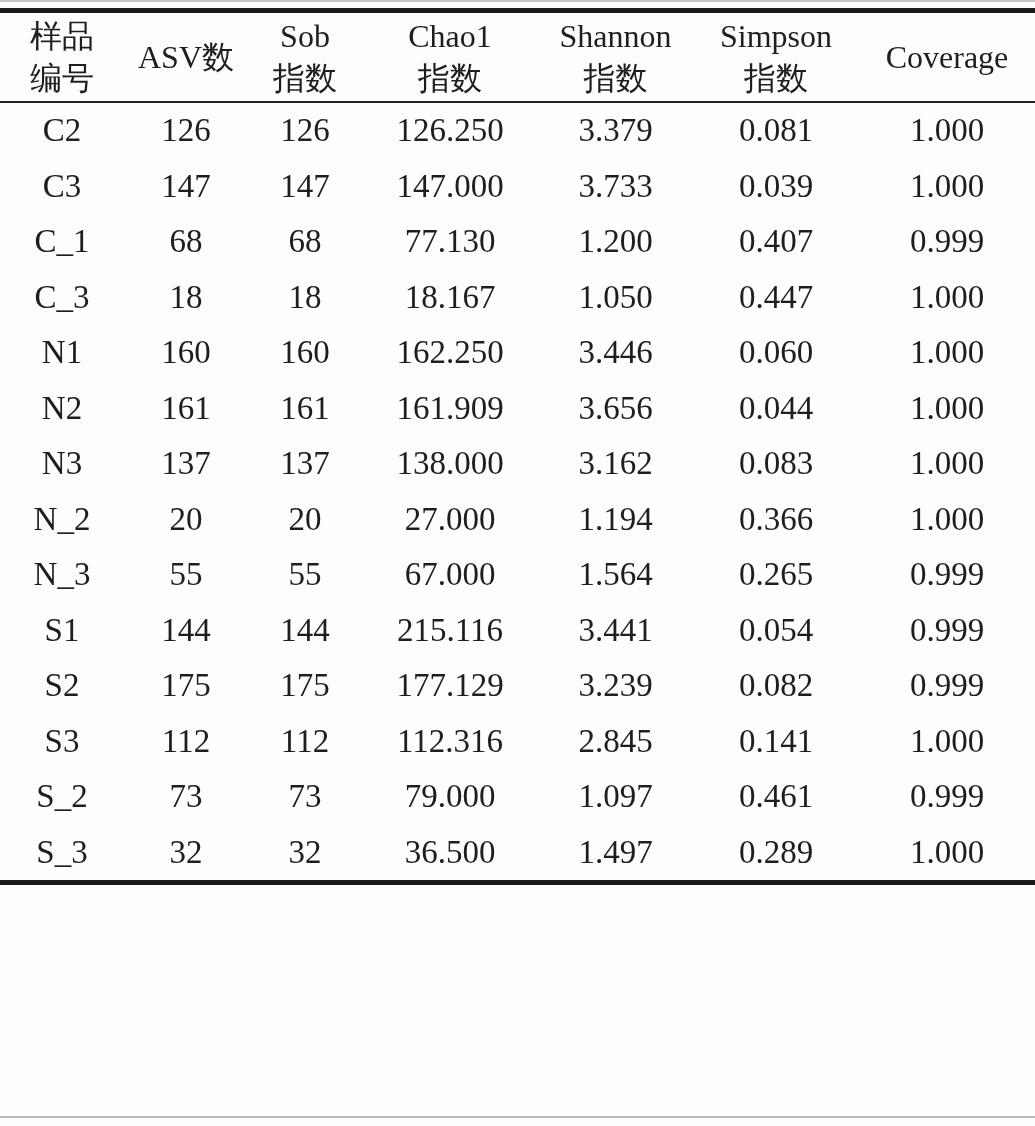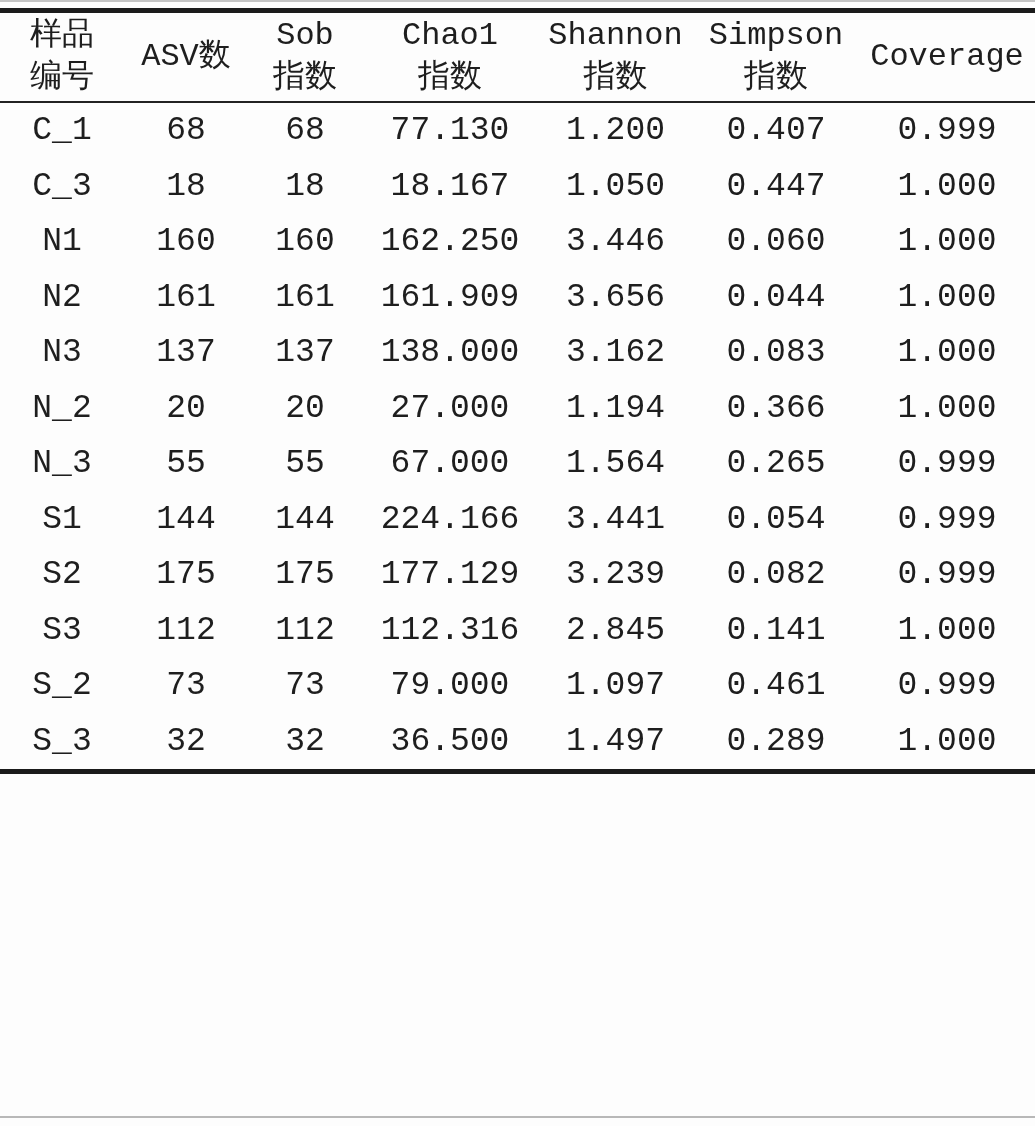--- a/index.html
+++ b/index.html
@@ -28,21 +28,20 @@
 
   table.data-table {
     position: absolute;
     top: 8px;
     left: 0;
     width: 1035px;
     border-collapse: collapse;
     table-layout: fixed;
     border-top: 5px solid #1b1b1b;
     border-bottom: 5px solid #1b1b1b;
-    font-family: Liberation Mono, monospace;
   }
   col.c1 { width: 124px; }
   col.c2 { width: 124px; }
   col.c3 { width: 114px; }
   col.c4 { width: 176px; }
   col.c5 { width: 155px; }
   col.c6 { width: 166px; }
   col.c7 { width: 176px; }
 
   thead th {
@@ -109,20 +108,38 @@
         <span class="hline">Simpson</span>
         <span class="hline">指数</span>
       </th>
       <th>
         <span class="hline">Coverage</span>
       </th>
     </tr>
   </thead>
   <tbody>
       <tr>
+        <td>C2</td>
+        <td>126</td>
+        <td>126</td>
+        <td>126.250</td>
+        <td>3.379</td>
+        <td>0.081</td>
+        <td>1.000</td>
+      </tr>
+      <tr>
+        <td>C3</td>
+        <td>147</td>
+        <td>147</td>
+        <td>147.000</td>
+        <td>3.733</td>
+        <td>0.039</td>
+        <td>1.000</td>
+      </tr>
+      <tr>
         <td>C_1</td>
         <td>68</td>
         <td>68</td>
         <td>77.130</td>
         <td>1.200</td>
         <td>0.407</td>
         <td>0.999</td>
       </tr>
       <tr>
         <td>C_3</td>
@@ -175,21 +192,21 @@
         <td>55</td>
         <td>67.000</td>
         <td>1.564</td>
         <td>0.265</td>
         <td>0.999</td>
       </tr>
       <tr>
         <td>S1</td>
         <td>144</td>
         <td>144</td>
-        <td>224.166</td>
+        <td>215.116</td>
         <td>3.441</td>
         <td>0.054</td>
         <td>0.999</td>
       </tr>
       <tr>
         <td>S2</td>
         <td>175</td>
         <td>175</td>
         <td>177.129</td>
         <td>3.239</td>

